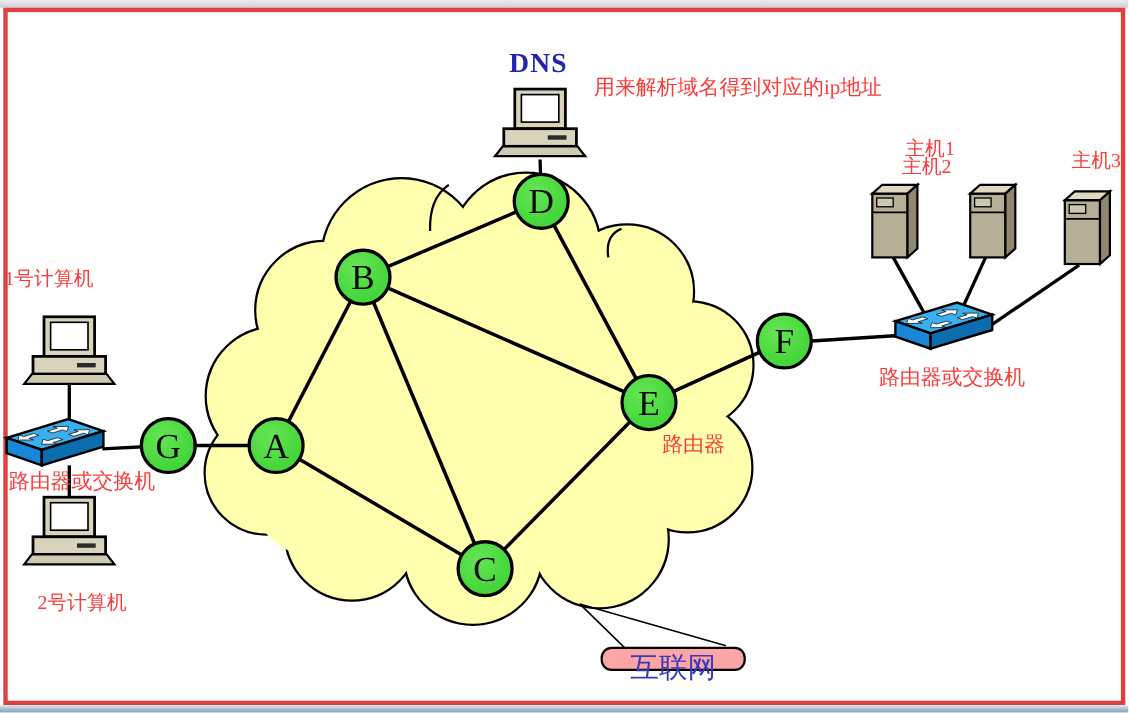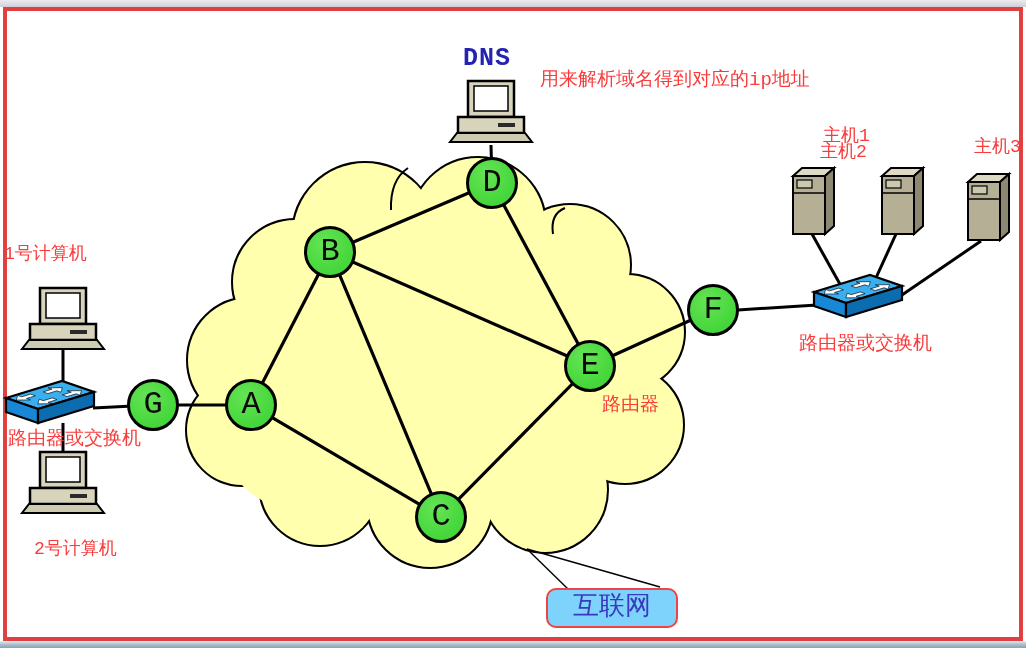--- a/index.html
+++ b/index.html
@@ -1,17 +1,17 @@
 <!DOCTYPE html>
 <html style="--frame-red: #E04040; --cloud-fill: #FFFFAE; --node-green: #44D63A; --node-green-light: #66E455; --label-red: #F93B3B; --dns-blue: #2323B2; --internet-blue: #3A3ABE; --switch-top: #3AAFEF; --switch-front: #1887D6; --switch-side: #0C6CB0;"><head>
 <meta charset="utf-8">
 <style>
   html,body{margin:0;padding:0;background:#fff;}
   #stage{position:relative;width:1026px;height:648px;background:#fff;overflow:hidden;
-         font-family:Liberation Mono, monospace;}
+         font-family:Liberation Serif, serif;}
   #top-strip{position:absolute;left:0;top:0;width:1026px;height:7px;
              background:linear-gradient(#EBEBF1,#CFCFD8);z-index:0;}
   #bottom-bar{position:absolute;left:0;top:641px;width:1026px;height:7px;
               background:linear-gradient(#E2ECF1,#A4BCC9 55%,#8AA4B4);z-index:4;}
   #frame{position:absolute;left:3px;top:7px;width:1012px;height:626px;
          border:4px solid var(--frame-red,#E04040);z-index:1;}
   #diagram-svg{position:absolute;left:0;top:0;z-index:2;}
   .node{position:absolute;width:52px;height:52px;border-radius:50%;
         border:3px solid #000;box-sizing:border-box;z-index:3;
         background:radial-gradient(circle at 38% 32%, var(--node-green-light,#66E455), var(--node-green,#44D63A) 70%);
@@ -22,22 +22,22 @@
              color:var(--dns-blue,#2323B2);}
   #dns-note{left:540px;top:66px;font-size:19px;}
   #host1-label{left:779px;top:123px;margin-left:44px;}
   #host2-label{left:820px;top:139px;}
   #host3-label{left:974px;top:134px;}
   #right-switch-label{left:799px;top:330px;font-size:19px;}
   #router-label{left:602px;top:391px;font-size:19px;text-align:right;}
   #computer1-label{left:4px;top:241px;text-align:right;}
   #left-switch-label{left:8px;top:425px;font-size:19px;}
   #computer2-label{left:34px;top:536px;}
-  #internet-callout{position:absolute;left:546px;top:588px;width:132px;height:40px;
-      background:#7dd3fc;border:2px solid #ef4444;border-radius:10px;box-sizing:border-box;
+  #internet-callout{position:absolute;left:546px;top:588px;width:132px;height:22px;
+      background:#fca5a5;border:2px solid #000000;border-radius:10px;box-sizing:border-box;
       z-index:3;text-align:center;line-height:34px;font-size:26px;
       color:var(--internet-blue,#3A3ABE);}
 </style>
 </head>
 <body>
 
 <div id="stage">
   <div id="top-strip"></div>
   <div id="frame"></div>
 

